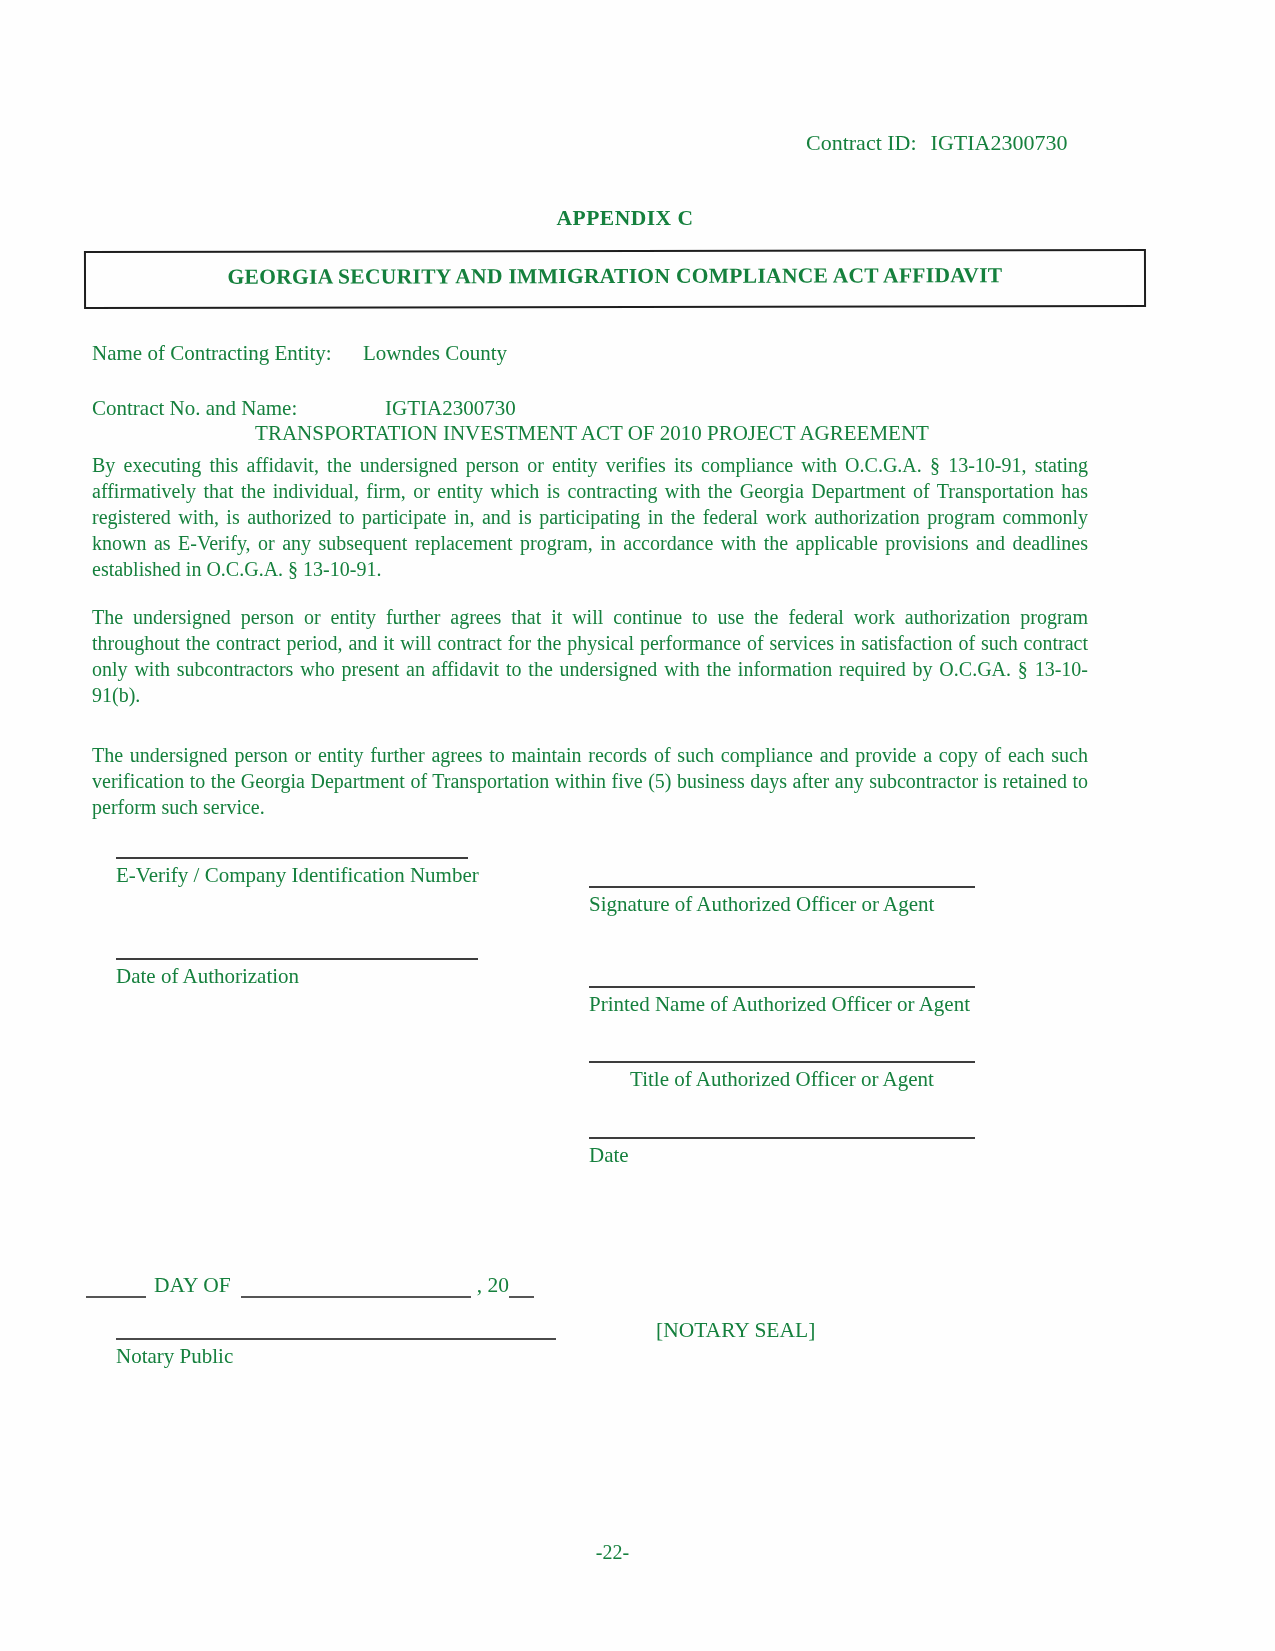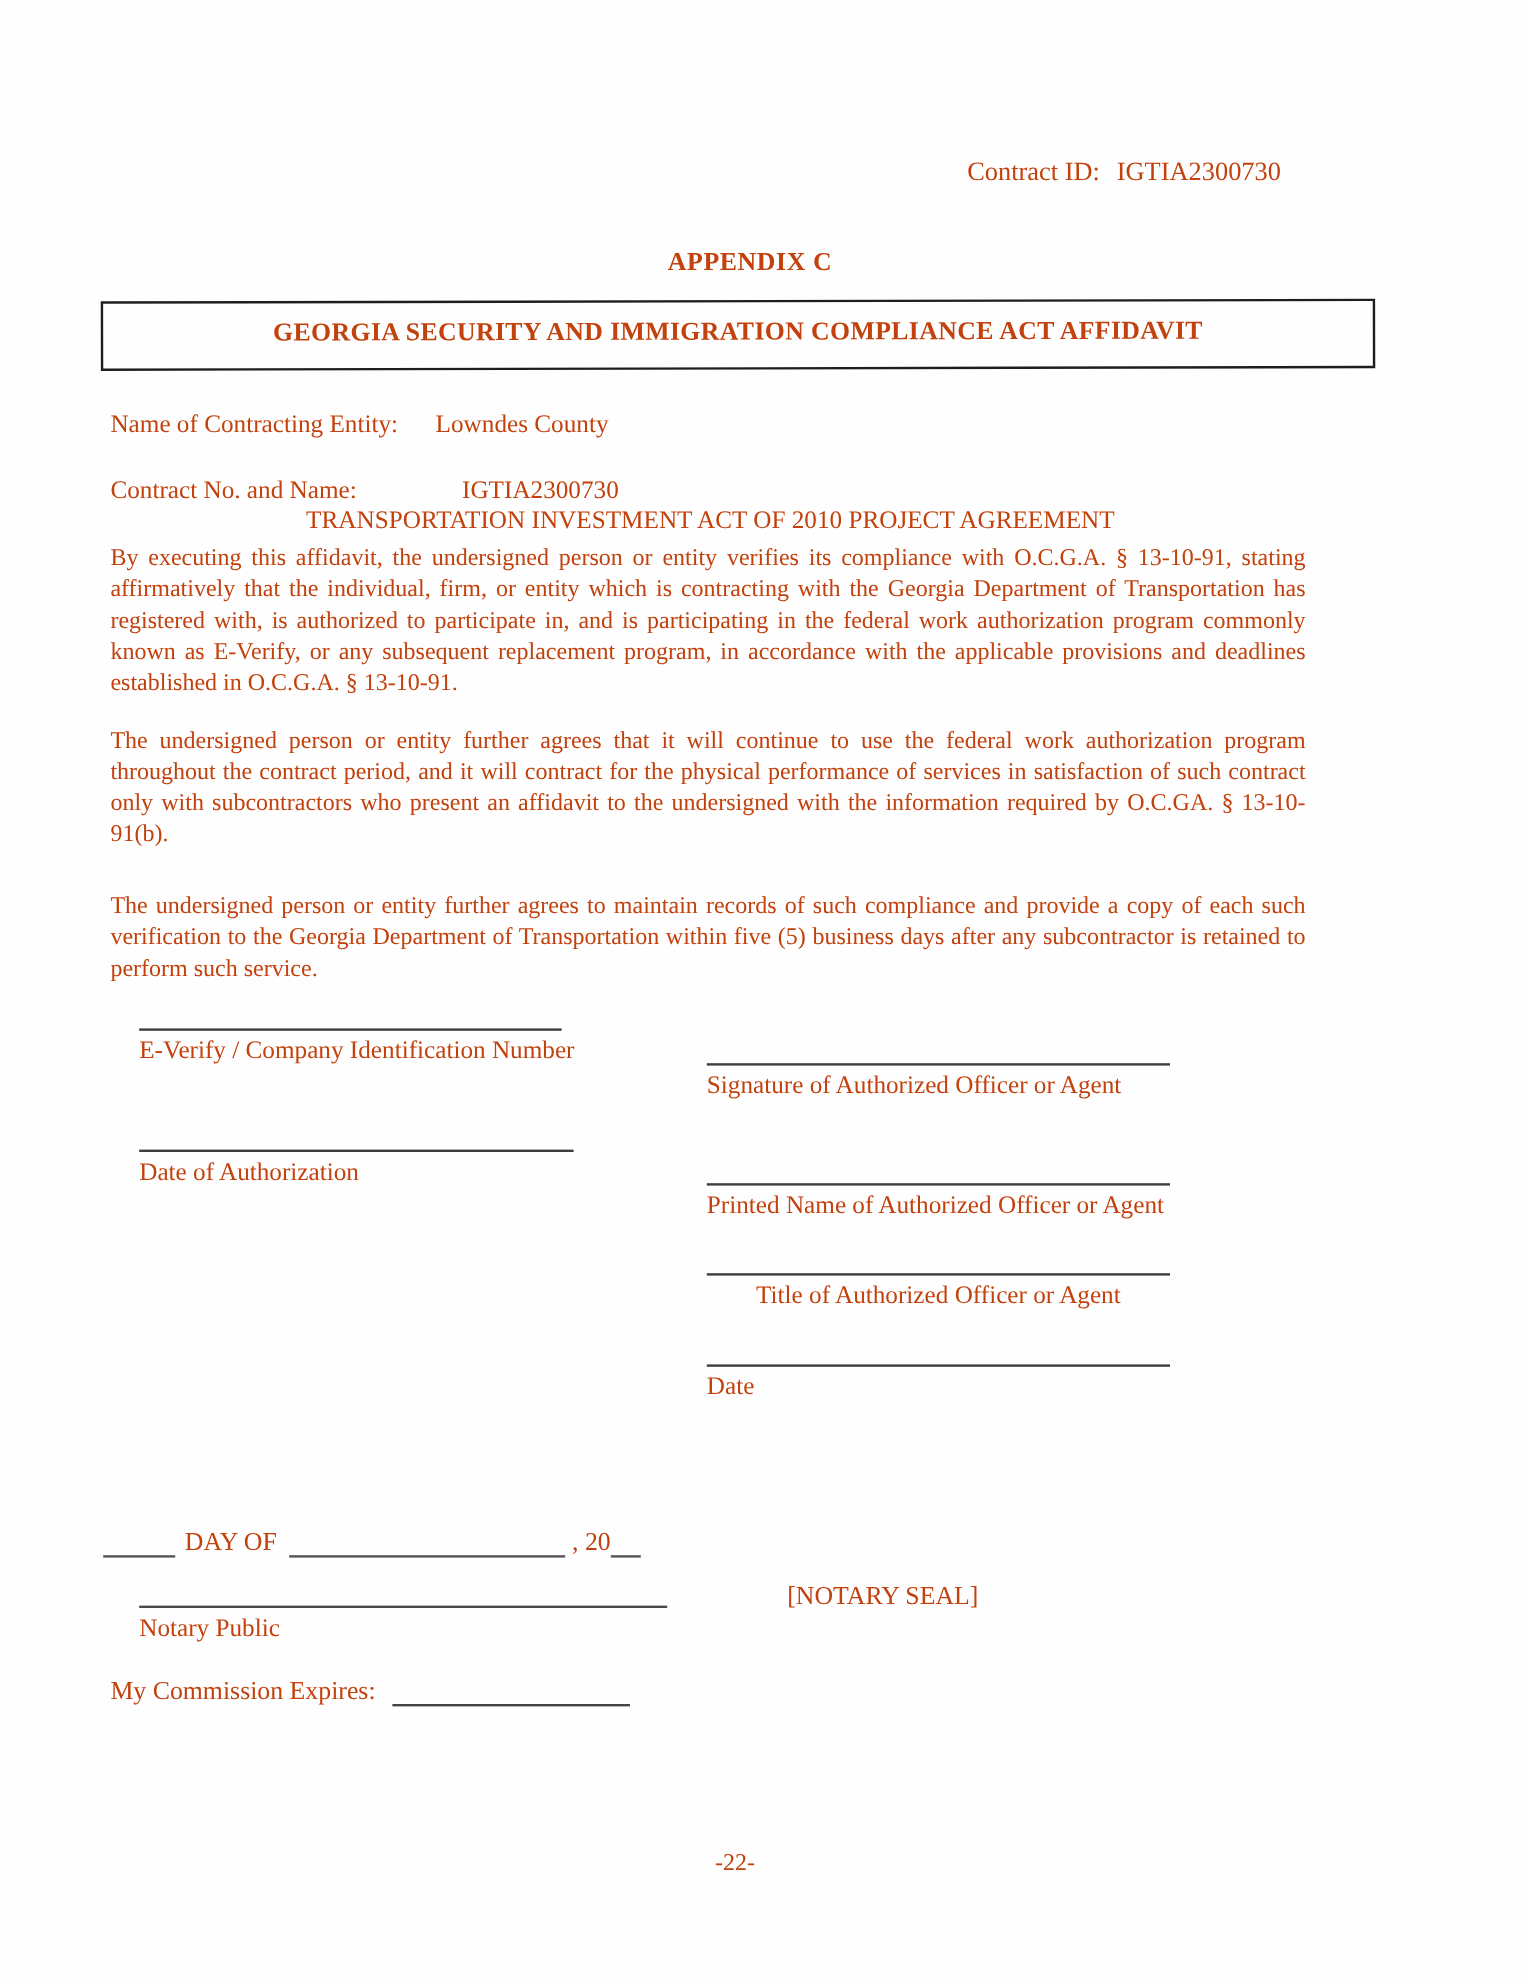--- a/index.html
+++ b/index.html
@@ -6,21 +6,21 @@
     margin: 0;
     padding: 0;
     background: #ffffff;
   }
   .page {
     position: relative;
     width: 1275px;
     height: 1651px;
     background: #fefefe;
     font-family: "Liberation Serif", "DejaVu Serif", serif;
-    color: #c2410c;
+    color: #15803d;
     overflow: hidden;
   }
   .abs { position: absolute; }
   .txt  { font-size: 20px; line-height: 26px; }
   .contract-id-row {
     left: 806px; top: 130px;
     font-size: 22px;
     white-space: nowrap;
   }
   .contract-id-row .val { margin-left: 14px; }
@@ -166,20 +166,16 @@
     <span class="yr">, 20</span>
     <span class="blank b-year"></span>
   </div>
 
   <div class="abs notary-seal">[NOTARY SEAL]</div>
 
   <div class="abs sigline l-notary">
     <span>Notary Public</span>
   </div>
 
-  <div class="abs commission-row">
-    <span>My Commission Expires:</span>
-    <span class="blank b-commission"></span>
-  </div>
 
   <div class="abs footer">-22-</div>
 
 </div>
 
 </body></html>

